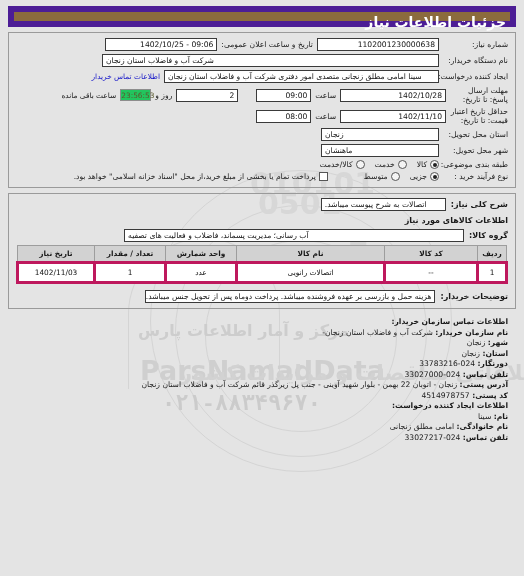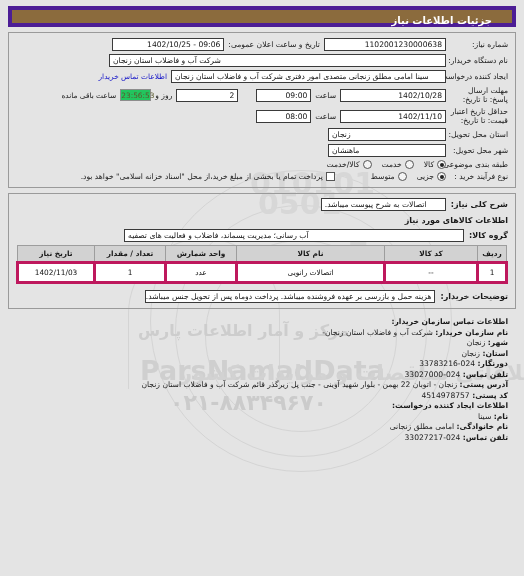--- a/index.html
+++ b/index.html
@@ -35,25 +35,26 @@
     direction: ltr;
   }
   .wm-parsnamad {
     left: 140px;
     top: 355px;
     font-size: 27px;
     letter-spacing: 0px;
     color: #cfcfcf;
   }
   .wm-phone {
-    left: 170px;
+    left: 162px;
     top: 390px;
     font-size: 22px;
     color: #cbcbcb;
     letter-spacing: 1px;
+    font-family: Liberation Mono, monospace;
   }
   .wm-digits {
     left: 250px;
     top: 166px;
     font-size: 30px;
     color: #d7d7d7;
   }
   .wm-digits2 {
     left: 258px;
     top: 186px;
@@ -90,27 +91,27 @@
   
   .page {
     position: relative;
     z-index: 1;
     padding: 6px 8px 0 8px;
     box-sizing: border-box;
   }
 
   .title-bar {
     background: #8b6b3d;
-    border: 4px solid #4c1d95;
+    border: 6px solid #4c1d95;
     color: #ffffff;
-    font-size: 10px;
+    font-size: 14px;
     font-weight: bold;
     height: 21px;
     line-height: 21px;
-    padding: 0 20px;
+    padding: 0 4px;
     box-sizing: border-box;
     text-align: right;
   }
 
   .panel {
     border: 1px solid #9a9a9a;
     background: transparent;
     margin-top: 5px;
     padding: 5px 7px 6px 7px;
     box-sizing: border-box;
@@ -125,21 +126,21 @@
     margin-bottom: 3px;
     white-space: nowrap;
   }
   .row:last-child { margin-bottom: 0; }
 
   .lbl {
     font-size: 7.6px;
     color: #1a1a1a;
     text-align: right;
     flex: 0 0 auto;
-    padding-left: 4px;
+    padding-left: 11px;
   }
   .lbl.w-first { width: 58px; }
   .lbl.inline  { padding: 0 4px; }
 
   .fld {
     background: #ffffff;
     border: 1px solid #3a3a3a;
     height: 13px;
     line-height: 12px;
     font-size: 7.6px;

